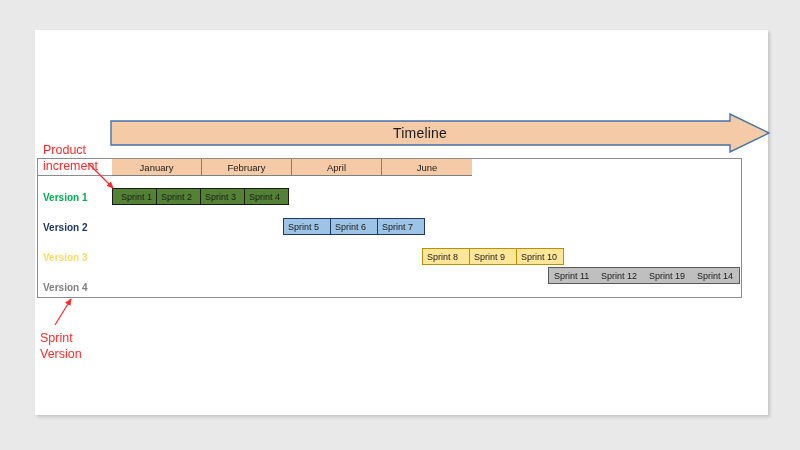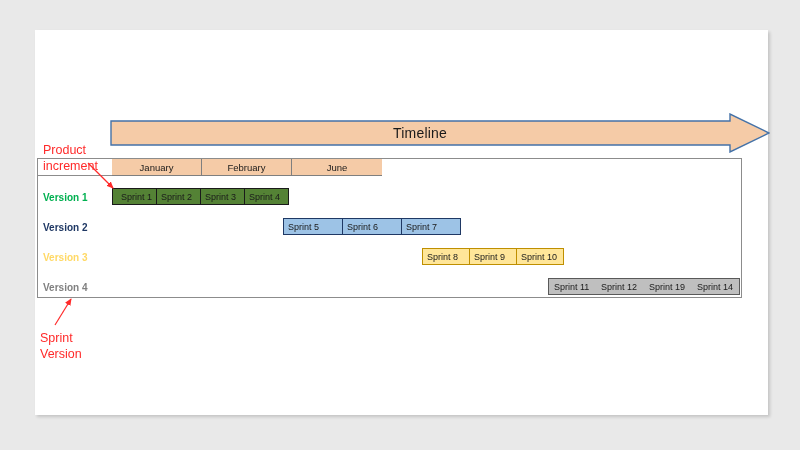--- a/index.html
+++ b/index.html
@@ -132,39 +132,39 @@
     width: 45px;
     background: #548235;
     border: 1px solid #1a1a1a;
     margin-left: -1px;
   }
   #sprint-row-1 .sprint-cell:first-child { margin-left: 0; padding-left: 8px; }
 
   
   #sprint-row-2 { left: 245px; top: 59px; }
   #sprint-row-2 .sprint-cell {
-    width: 60px;
+    width: 48px;
     background: #9dc3e6;
     border: 1px solid #1f3864;
     margin-left: -1px;
   }
   #sprint-row-2 .sprint-cell:first-child { margin-left: 0; }
 
   
   #sprint-row-3 { left: 384px; top: 89px; }
   #sprint-row-3 .sprint-cell {
     width: 48px;
     background: #ffe699;
     border: 1px solid #bf8f00;
     margin-left: -1px;
   }
   #sprint-row-3 .sprint-cell:first-child { margin-left: 0; }
 
   
-  #sprint-row-4 { left: 510px; top: 119px; }
+  #sprint-row-4 { left: 510px; top: 108px; }
   #sprint-row-4 .sprint-cell {
     width: 48px;
     background: #bfbfbf;
     border-top: 1px solid #595959;
     border-bottom: 1px solid #595959;
     padding-left: 5px;
   }
   #sprint-row-4 .sprint-cell:first-child { border-left: 1px solid #595959; }
   #sprint-row-4 .sprint-cell:last-child { border-right: 1px solid #595959; }
 
@@ -197,20 +197,21 @@
   </svg>
 </div>
 <div id="timeline-label">Timeline</div>
 
 <div id="gantt-table">
 
   <div id="month-row">
     <div class="month-spacer"></div>
     <div class="month-cell">January</div>
     <div class="month-cell">February</div>
+    <div class="month-cell">April</div>
     <div class="month-cell">June</div>
   </div>
 
   <div class="version-label" id="version-label-1">Version 1</div>
   <div class="version-label" id="version-label-2">Version 2</div>
   <div class="version-label" id="version-label-3">Version 3</div>
   <div class="version-label" id="version-label-4">Version 4</div>
 
   <div class="sprint-row" id="sprint-row-1">
     <div class="sprint-cell">Sprint 1</div>

